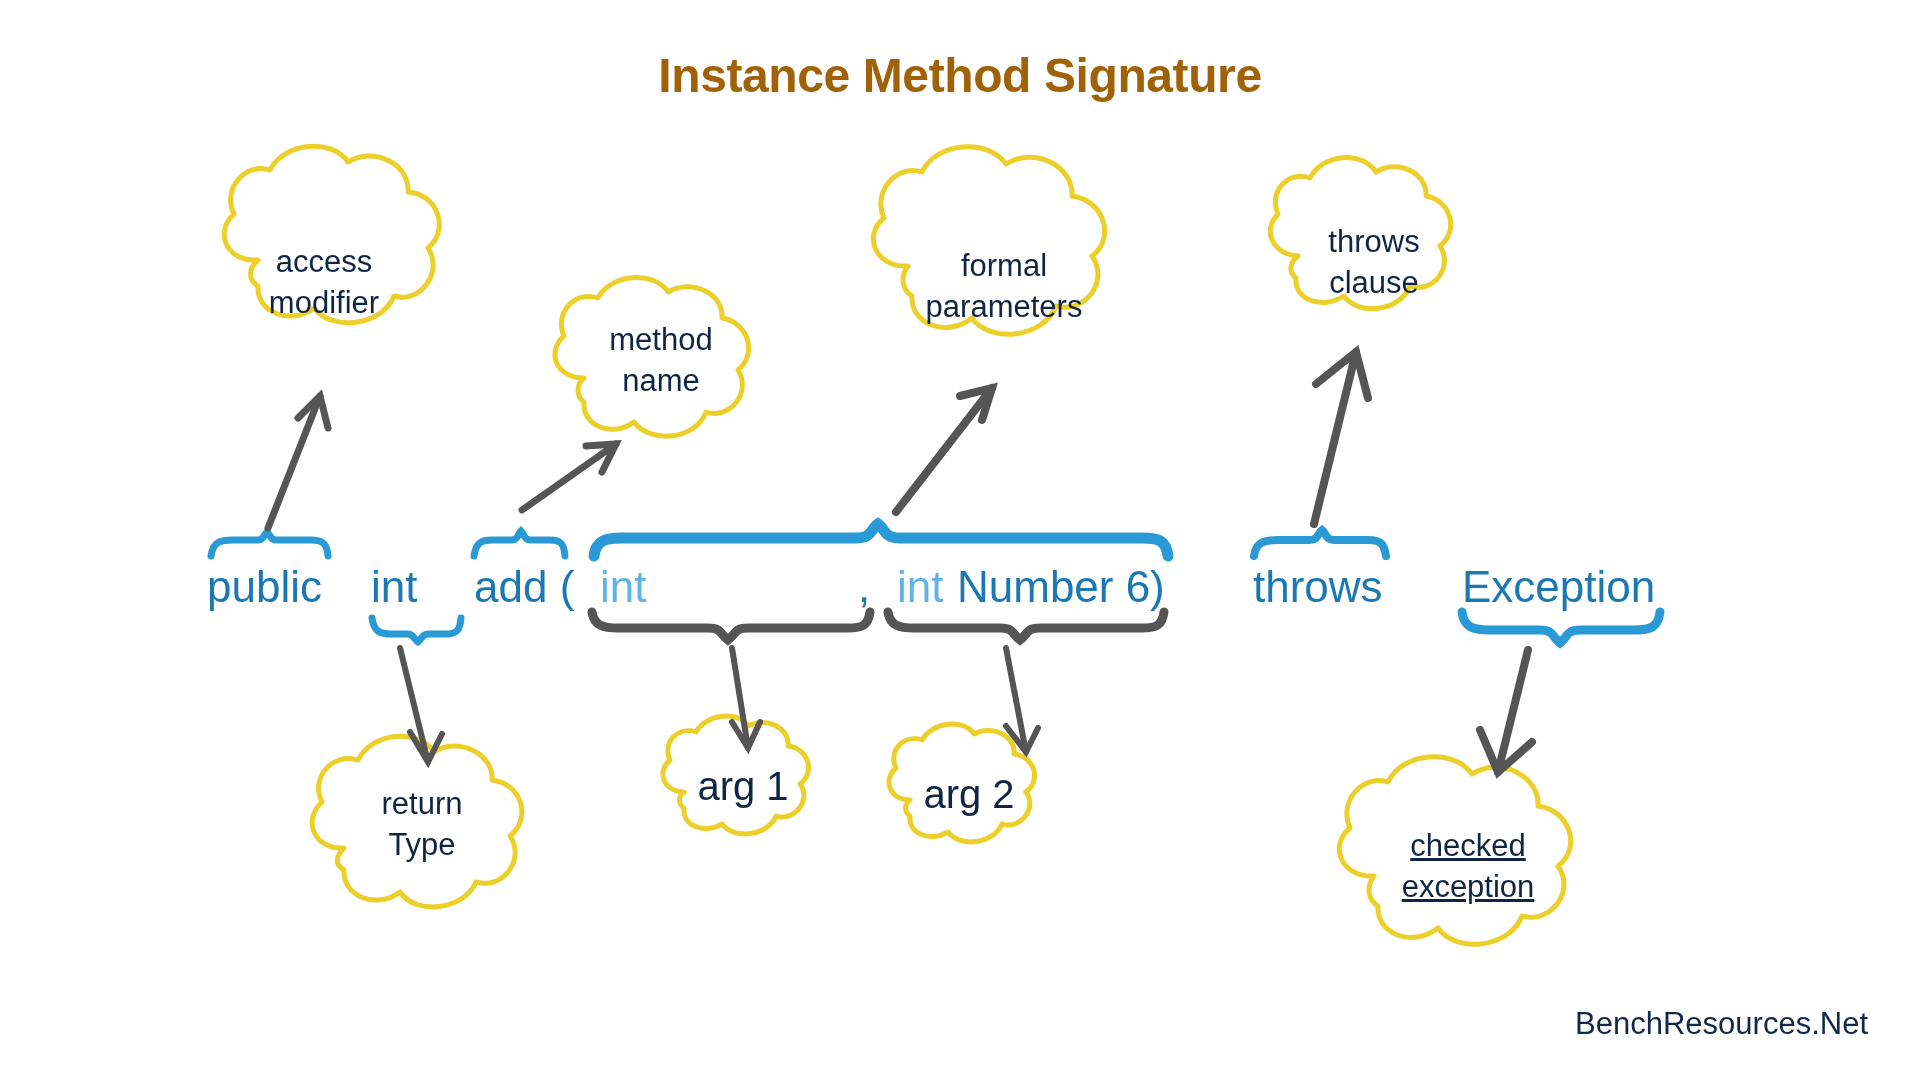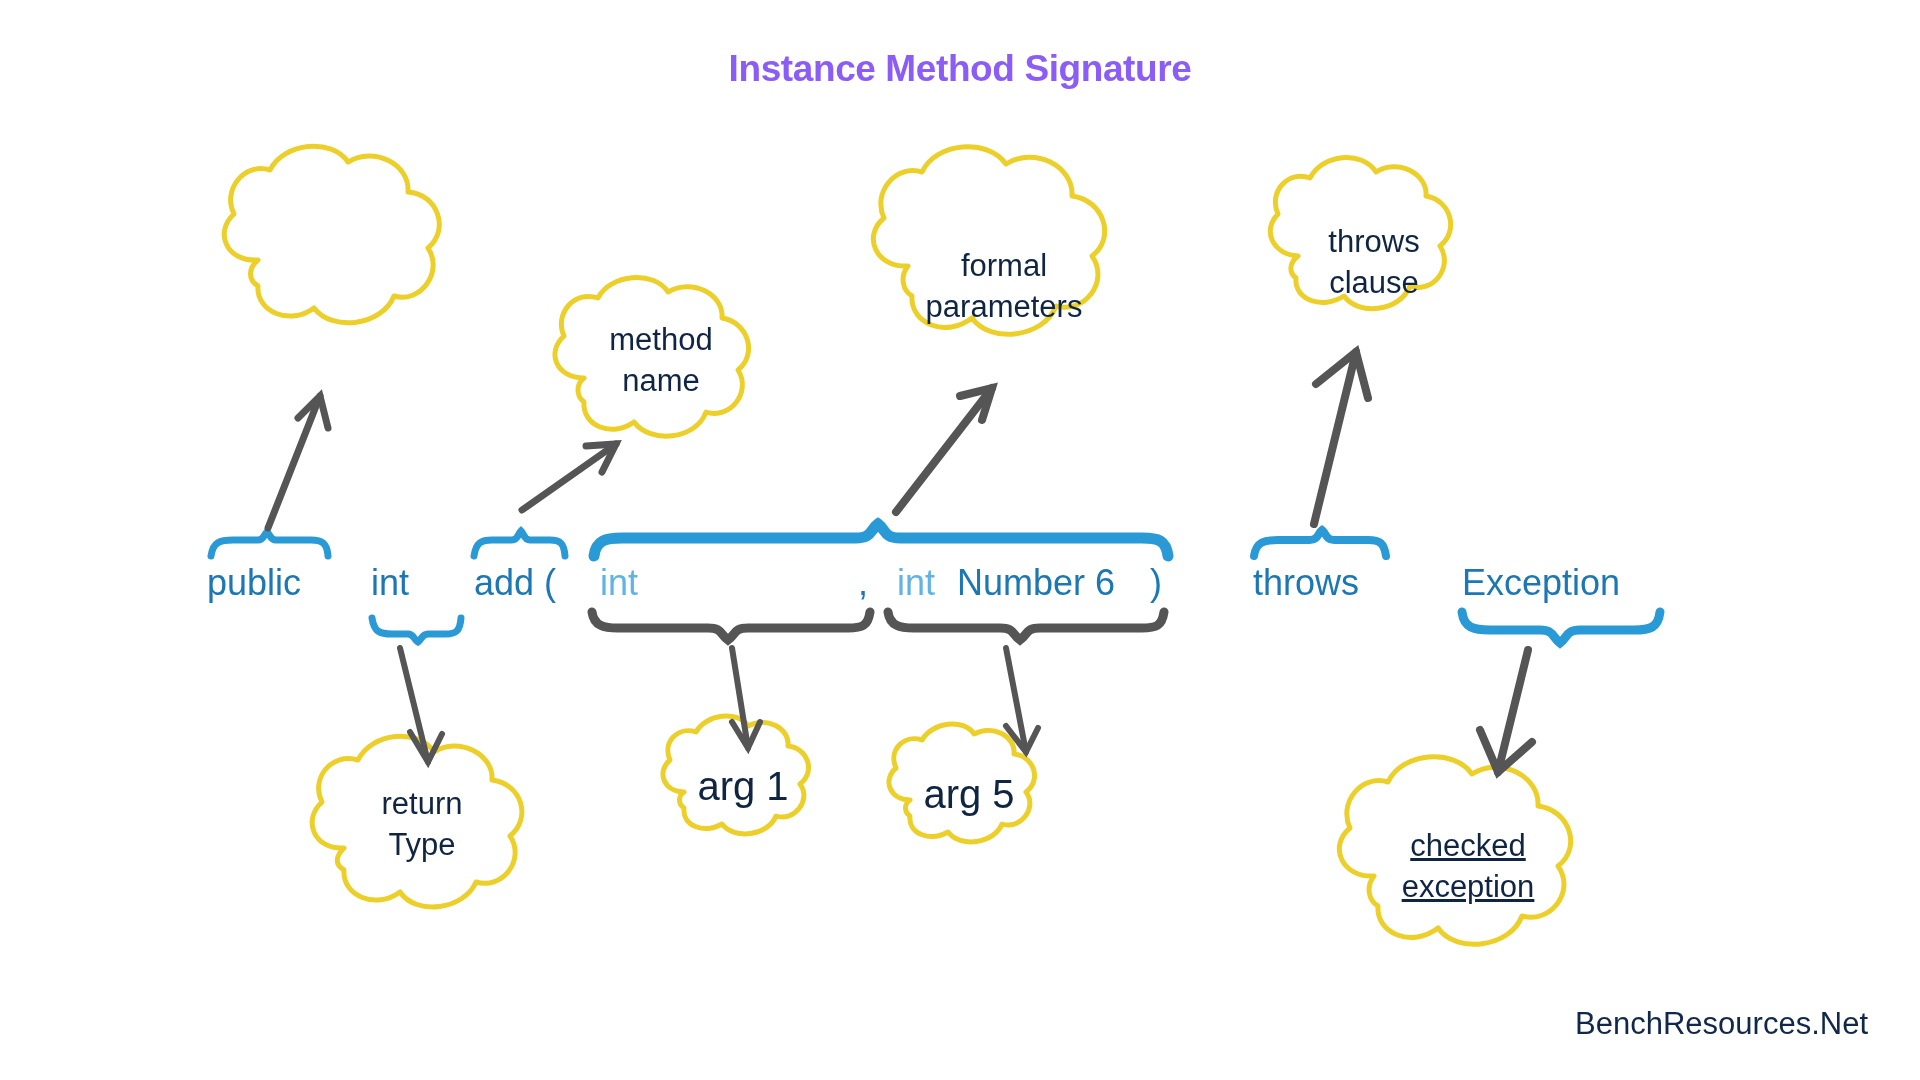--- a/index.html
+++ b/index.html
@@ -10,43 +10,43 @@
     overflow:hidden;
     position:relative;
   }
   #stage{position:absolute;left:0;top:0;width:1920px;height:1080px;}
   #svg-layer{position:absolute;left:0;top:0;width:1920px;height:1080px;}
 
   .title{
     position:absolute;
     left:0;top:48px;width:1920px;
     text-align:center;
-    font-size:37px;
+    font-size:48px;
     font-weight:bold;
-    color:#8b5cf6;
+    color:#a16207;
     letter-spacing:-0.4px;
   }
 
   .cloud-label{
     position:absolute;
     color:#0f2542;
     font-size:40px;
     line-height:1.32;
     text-align:center;
     white-space:pre-line;
     pointer-events:none;
   }
   .cloud-label.two-line{font-size:31px;}
 
   .codeline{
     position:absolute;
     left:0;top:562px;
     width:1920px;
     height:60px;
-    font-size:36px;
+    font-size:44px;
     color:#1c77b5;
     white-space:nowrap;
   }
   .tok{position:absolute;top:0;color:#1c77b5;}
   .tok.light{color:#5fb4e5;}
 
   .watermark{
     position:absolute;
     right:52px;bottom:38px;
     font-size:31px;
@@ -268,36 +268,38 @@
       <path d="M 1006,648 L 1026,752" fill="none" stroke="#555555" stroke-width="6" stroke-linecap="round"></path>
       <path d="M 1006,726 L 1026,752 L 1038,728" fill="none" stroke="#555555" stroke-width="6" stroke-linecap="round"></path>
     </g>
 
     <g>
       <path d="M 1528,650 L 1498,772" fill="none" stroke="#555555" stroke-width="8" stroke-linecap="round"></path>
       <path d="M 1480,730 L 1498,772 L 1532,742" fill="none" stroke="#555555" stroke-width="8" stroke-linecap="round"></path>
     </g>
   </svg>
 
+  <div class="cloud-label two-line" style="left:218px;top:242px;width:212px;">access
+modifier</div>
 
   <div class="cloud-label two-line" style="left:900px;top:246px;width:208px;">formal
 parameters</div>
 
   <div class="cloud-label two-line" style="left:578px;top:320px;width:166px;">method
 name</div>
 
   <div class="cloud-label two-line" style="left:1292px;top:222px;width:164px;">throws
 clause</div>
 
   <div class="cloud-label two-line" style="left:332px;top:784px;width:180px;">return
 Type</div>
 
   <div class="cloud-label" style="left:680px;top:760px;width:126px;">arg 1</div>
 
-  <div class="cloud-label" style="left:906px;top:768px;width:126px;">arg 5</div>
+  <div class="cloud-label" style="left:906px;top:768px;width:126px;">arg 2</div>
 
   <div class="cloud-label two-line" style="left:1366px;top:826px;width:204px;text-decoration:underline;">checked
 exception</div>
 
   <div class="codeline">
     <span class="tok" style="left:207px;">public</span>
     <span class="tok" style="left:371px;">int</span>
     <span class="tok" style="left:474px;">add (</span>
     <span class="tok light" style="left:600px;">int</span>
     <span class="tok" style="left:858px;">,</span>

